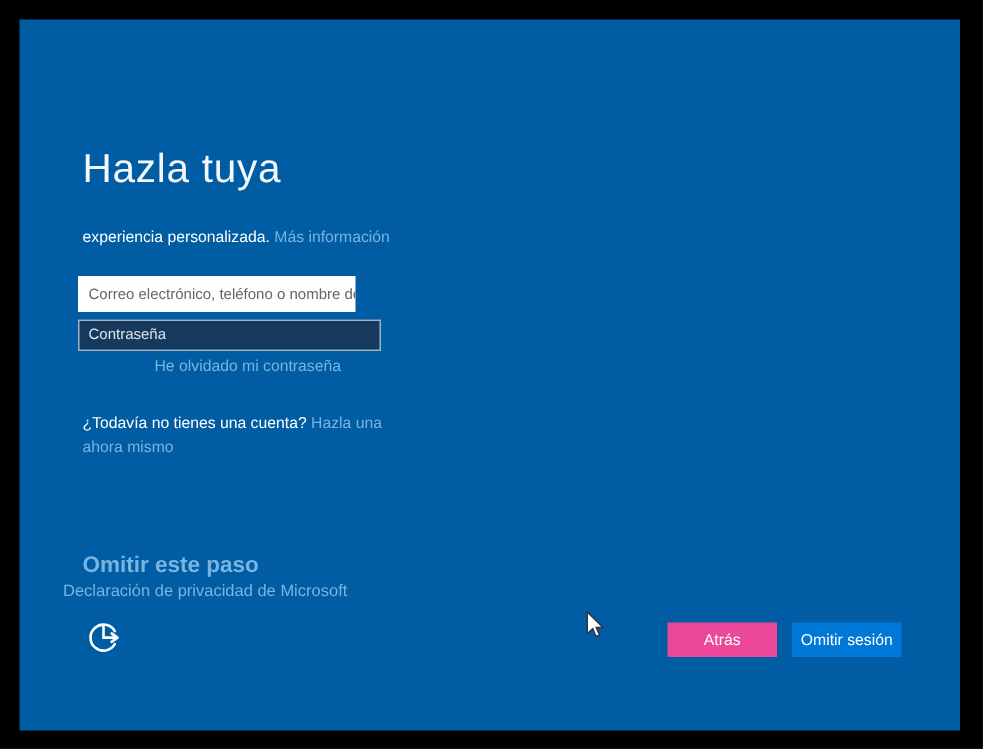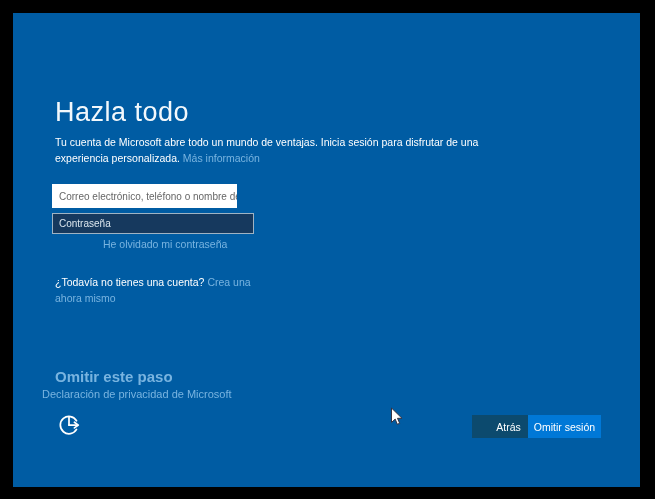--- a/index.html
+++ b/index.html
@@ -114,53 +114,53 @@
     width: 73px;
     height: 23px;
     border: none;
     color: #ffffff;
     font-family: inherit;
     font-size: 10.5px;
     text-align: center;
     padding: 0;
     cursor: pointer;
   }
-  .btn-back { left: 459px; background: #0c4a6e; }
+  .btn-back { left: 432px; background: #ec4899; }
   .btn-signin { left: 515px; background: #0078d7; }
 
   .cursor {
     left: 377px;
     top: 394px;
     width: 13px;
     height: 20px;
     pointer-events: none;
   }
 </style>
 </head>
 <body>
 
 <div class="panel">
 
-  <h1 class="title">Hazla todo</h1>
+  <h1 class="title">Hazla tuya</h1>
 
   <div class="intro">
-    <span>Tu cuenta de Microsoft abre todo un mundo de ventajas. Inicia sesión para disfrutar de una</span><br>
+    <br>
     <span>experiencia personalizada.</span>
     <a class="link">Más información</a>
   </div>
 
   <input class="email-input" type="text" placeholder="Correo electrónico, teléfono o nombre de" style="">
 
   <input class="password-input" type="password" placeholder="Contraseña" style="">
 
   <a class="link forgot-link">He olvidado mi contraseña</a>
 
   <div class="account-block">
     <span>¿Todavía no tienes una cuenta?</span>
-    <a class="link"><span>Crea una</span><br><span>ahora mismo</span></a>
+    <a class="link"><span>Hazla una</span><br><span>ahora mismo</span></a>
   </div>
 
   <a class="link skip-link">Omitir este paso</a>
 
   <a class="link privacy-link">Declaración de privacidad de Microsoft</a>
 
   <div class="eoa">
     <svg width="26" height="26" viewBox="0 0 24 24" fill="none" stroke="#ffffff" stroke-width="1.6" stroke-linecap="round" stroke-linejoin="round">
       <path d="M 18.93 17 A 8 8 0 1 1 18.93 9"></path>
       <path d="M 12 13 L 12 5.8"></path>

